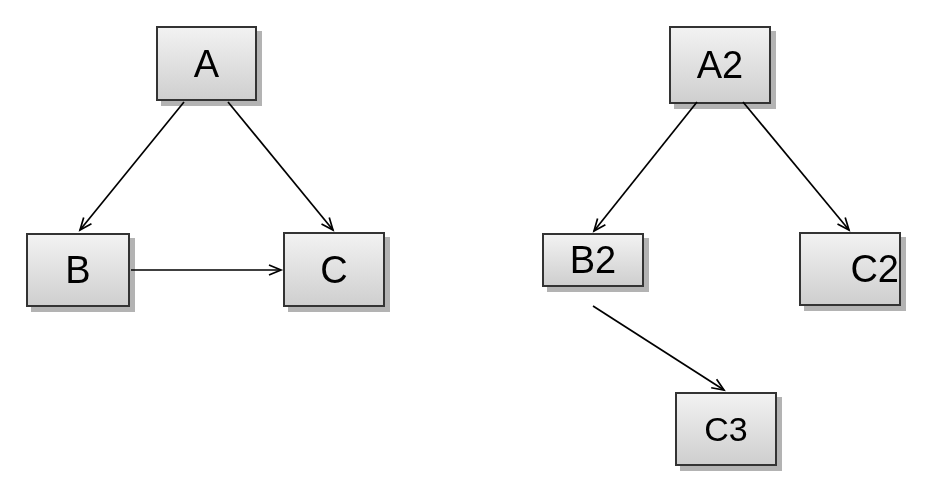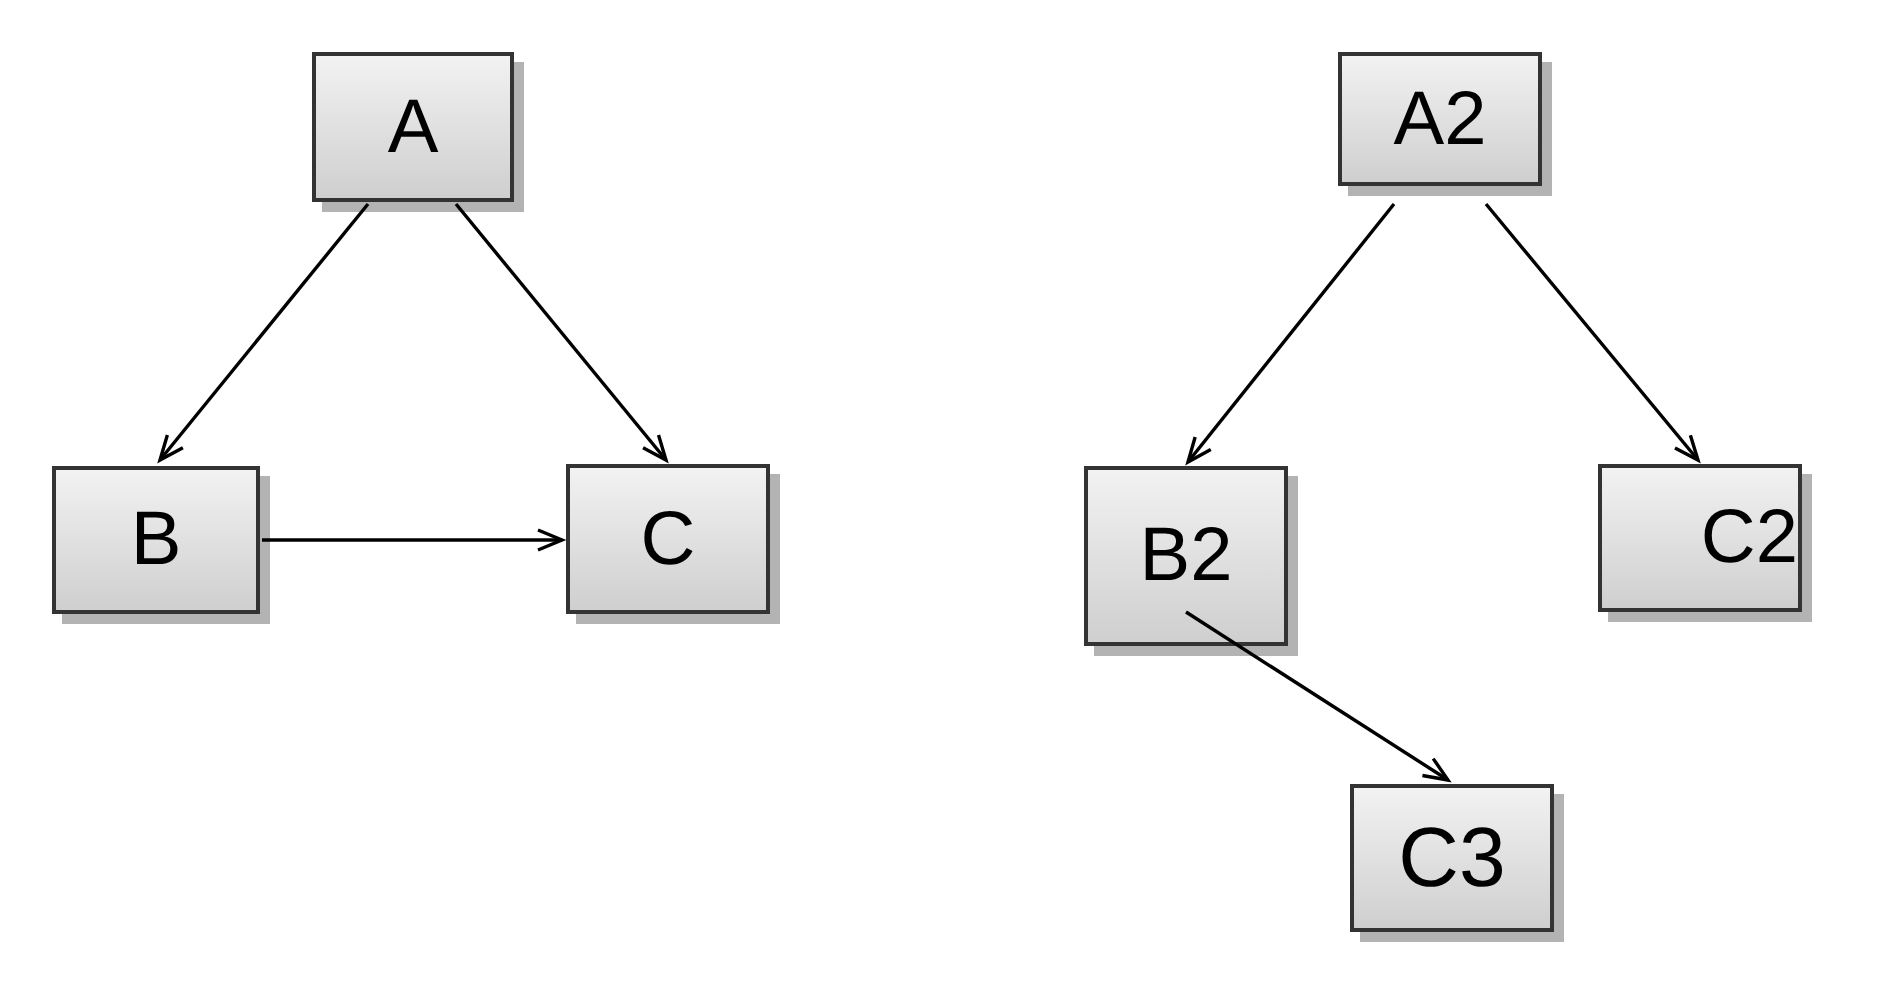--- a/index.html
+++ b/index.html
@@ -68,27 +68,27 @@
           <span class="node-label" style="color: rgb(0, 0, 0); font-size: 38px;">A</span>
         </div>
         <div class="node" style="left: 26px; top: 233px; width: 104px; height: 74px; background: linear-gradient(rgb(242, 242, 242) 0%, rgb(207, 207, 207) 100%); border: 2px solid rgb(51, 51, 51); box-shadow: rgb(179, 179, 179) 5px 5px 0px;">
           <span class="node-label" style="color: rgb(0, 0, 0); font-size: 38px;">B</span>
         </div>
         <div class="node" style="left: 283px; top: 232px; width: 102px; height: 75px; background: linear-gradient(rgb(242, 242, 242) 0%, rgb(207, 207, 207) 100%); border: 2px solid rgb(51, 51, 51); box-shadow: rgb(179, 179, 179) 5px 5px 0px;">
           <span class="node-label" style="color: rgb(0, 0, 0); font-size: 38px;">C</span>
         </div>
       </div>
       <div class="graph">
-        <div class="node" style="left: 669px; top: 26px; width: 102px; height: 67px; background: linear-gradient(rgb(242, 242, 242) 0%, rgb(207, 207, 207) 100%); border: 2px solid rgb(51, 51, 51); box-shadow: rgb(179, 179, 179) 5px 5px 0px;">
+        <div class="node" style="left: 669px; top: 26px; width: 102px; height: 78px; background: linear-gradient(rgb(242, 242, 242) 0%, rgb(207, 207, 207) 100%); border: 2px solid rgb(51, 51, 51); box-shadow: rgb(179, 179, 179) 5px 5px 0px;">
           <span class="node-label" style="color: rgb(0, 0, 0); font-size: 38px;">A2</span>
         </div>
-        <div class="node" style="left: 542px; top: 233px; width: 102px; height: 90px; background: linear-gradient(rgb(242, 242, 242) 0%, rgb(207, 207, 207) 100%); border: 2px solid rgb(51, 51, 51); box-shadow: rgb(179, 179, 179) 5px 5px 0px;">
+        <div class="node" style="left: 542px; top: 233px; width: 102px; height: 54px; background: linear-gradient(rgb(242, 242, 242) 0%, rgb(207, 207, 207) 100%); border: 2px solid rgb(51, 51, 51); box-shadow: rgb(179, 179, 179) 5px 5px 0px;">
           <span class="node-label" style="color: rgb(0, 0, 0); font-size: 38px;">B2</span>
         </div>
         <div class="node" style="left: 799px; top: 232px; width: 102px; height: 74px; background: linear-gradient(rgb(242, 242, 242) 0%, rgb(207, 207, 207) 100%); border: 2px solid rgb(51, 51, 51); box-shadow: rgb(179, 179, 179) 5px 5px 0px; justify-content: flex-end;">
           <span class="node-label" style="color: rgb(0, 0, 0); font-size: 38px;">C2</span>
         </div>
         <div class="node" style="left: 675px; top: 392px; width: 102px; height: 74px; background: linear-gradient(rgb(242, 242, 242) 0%, rgb(207, 207, 207) 100%); border: 2px solid rgb(51, 51, 51); box-shadow: rgb(179, 179, 179) 5px 5px 0px;">
-          <span class="node-label" style="color: rgb(0, 0, 0); font-size: 42px;">C3</span>
+          <span class="node-label" style="color: rgb(0, 0, 0); font-size: 34px;">C3</span>
         </div>
       </div>
     </div>
 </div>
 
 </body></html>

